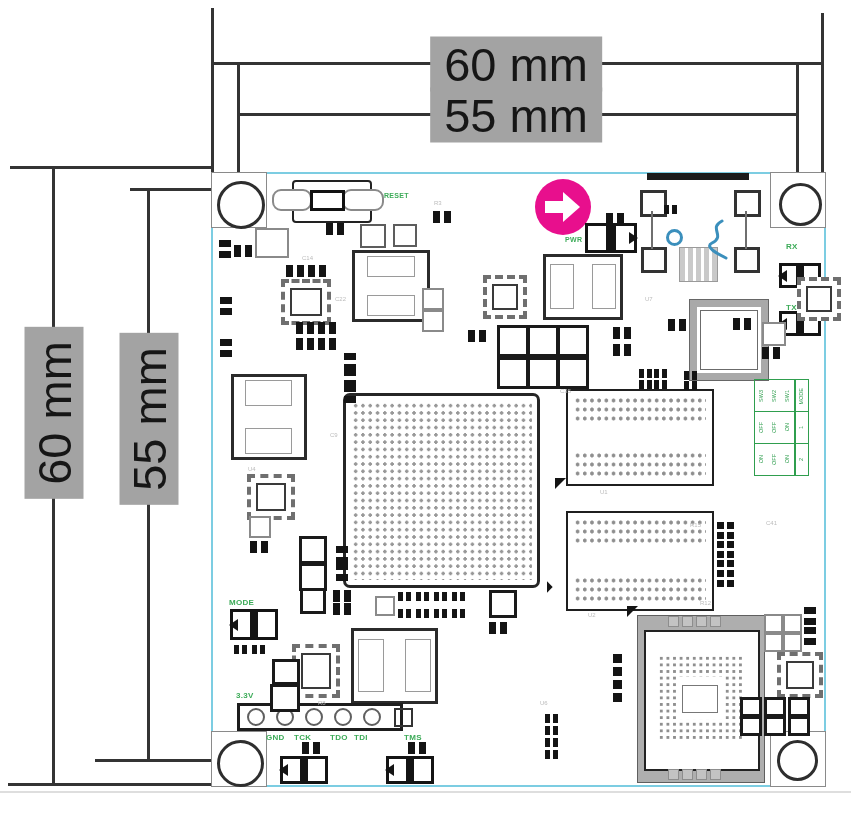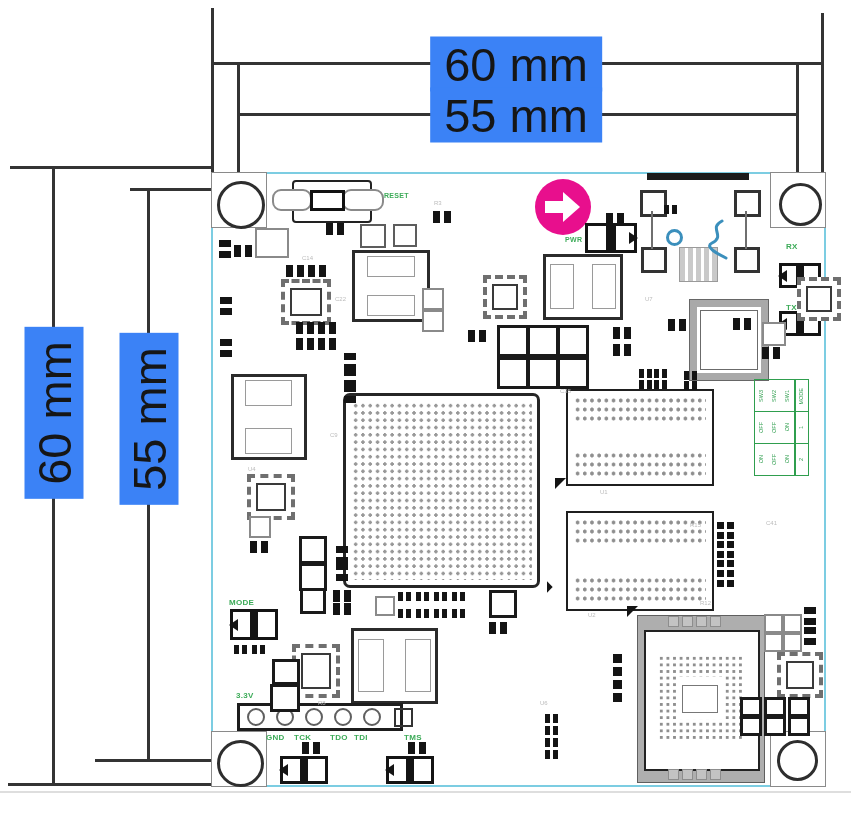--- a/index.html
+++ b/index.html
@@ -2,21 +2,21 @@
 <html><head>
 <meta charset="utf-8">
 <style>
   html,body{margin:0;padding:0;background:#fff;}
   #page{position:relative;width:851px;height:814px;background:#fff;overflow:hidden;
         font-family:"Liberation Sans",sans-serif;}
   .abs{position:absolute;}
   
   .hline{position:absolute;height:3px;background:#343434;}
   .vline{position:absolute;width:3px;background:#343434;}
-  .dim-text{position:absolute;font-size:47px;color:#161616;background:#3b82f6;
+  .dim-text{position:absolute;font-size:47px;color:#161616;background:#a3a3a3;
             padding:0 14px;transform:translate(-50%,-50%);white-space:nowrap;z-index:3;}
   .dim-text.vert{writing-mode:vertical-rl;transform:translate(-50%,-50%) rotate(180deg);
                  padding:14px 2px;}
   
   .board{position:absolute;left:211px;top:172px;width:611px;height:611px;
          border:2px solid #7ccde2;background:#fff;}
   .corner-sq{position:absolute;border:1.5px solid #8a8a8a;background:#fff;}
   .hole{position:absolute;border:3px solid #2e2e2e;border-radius:50%;background:#fff;}
   
   .cap{position:absolute;width:18px;height:12px;

